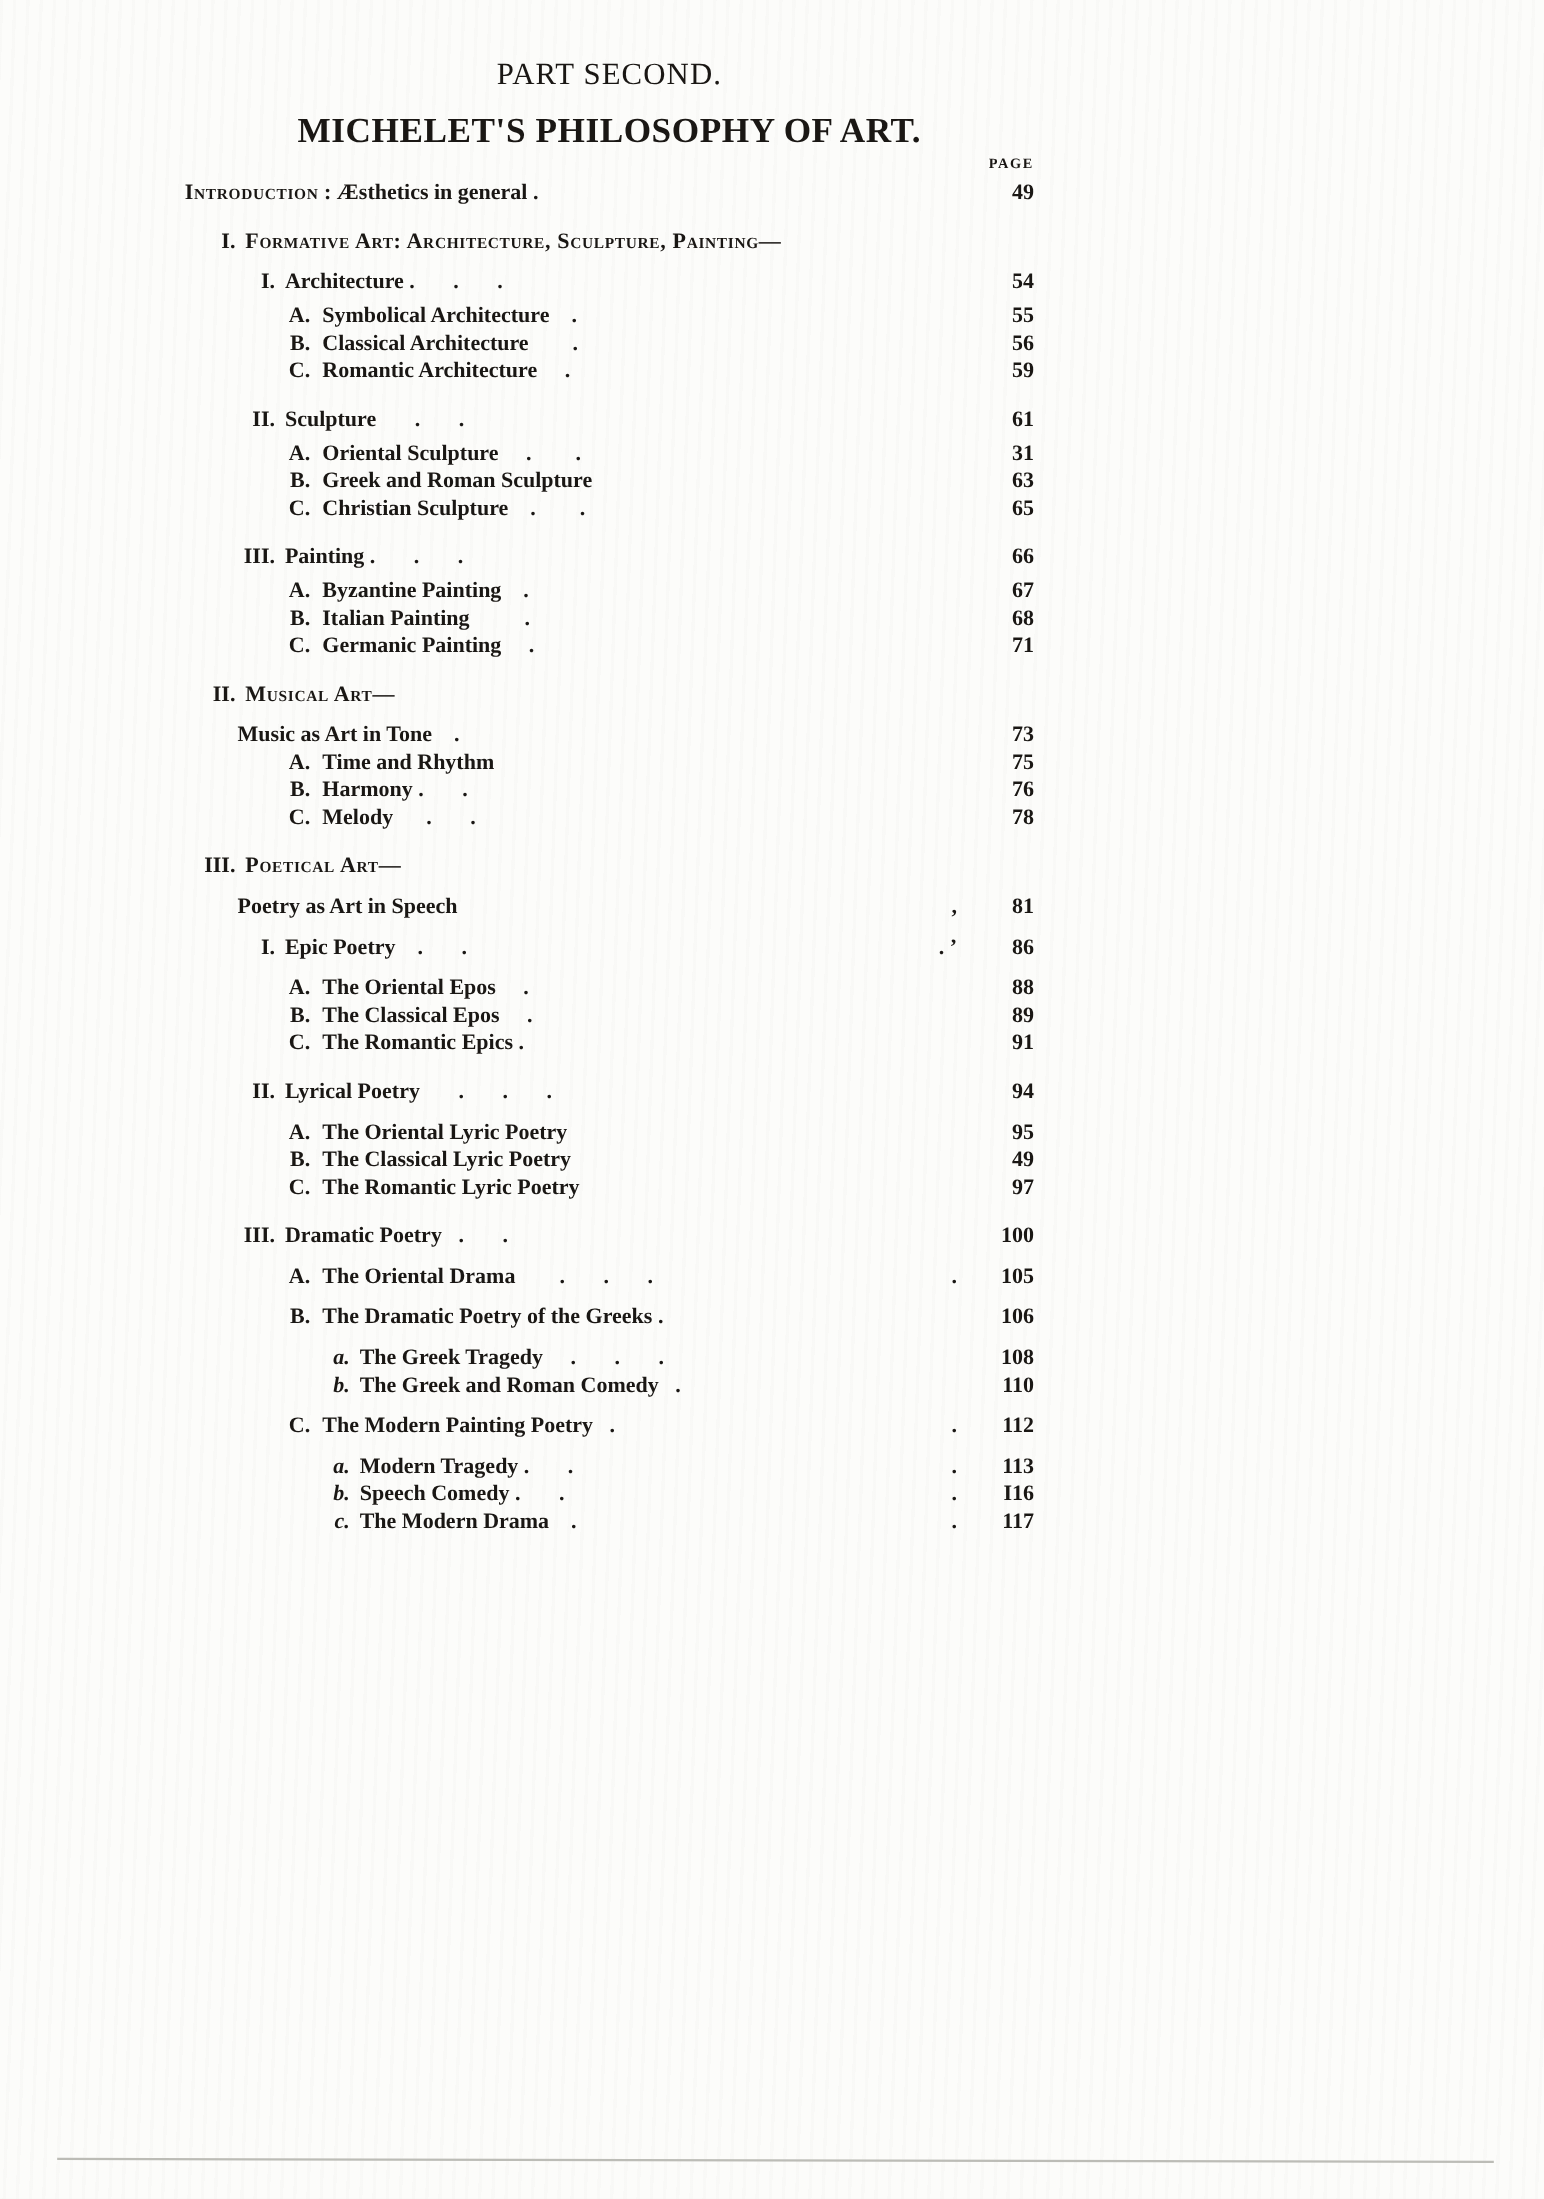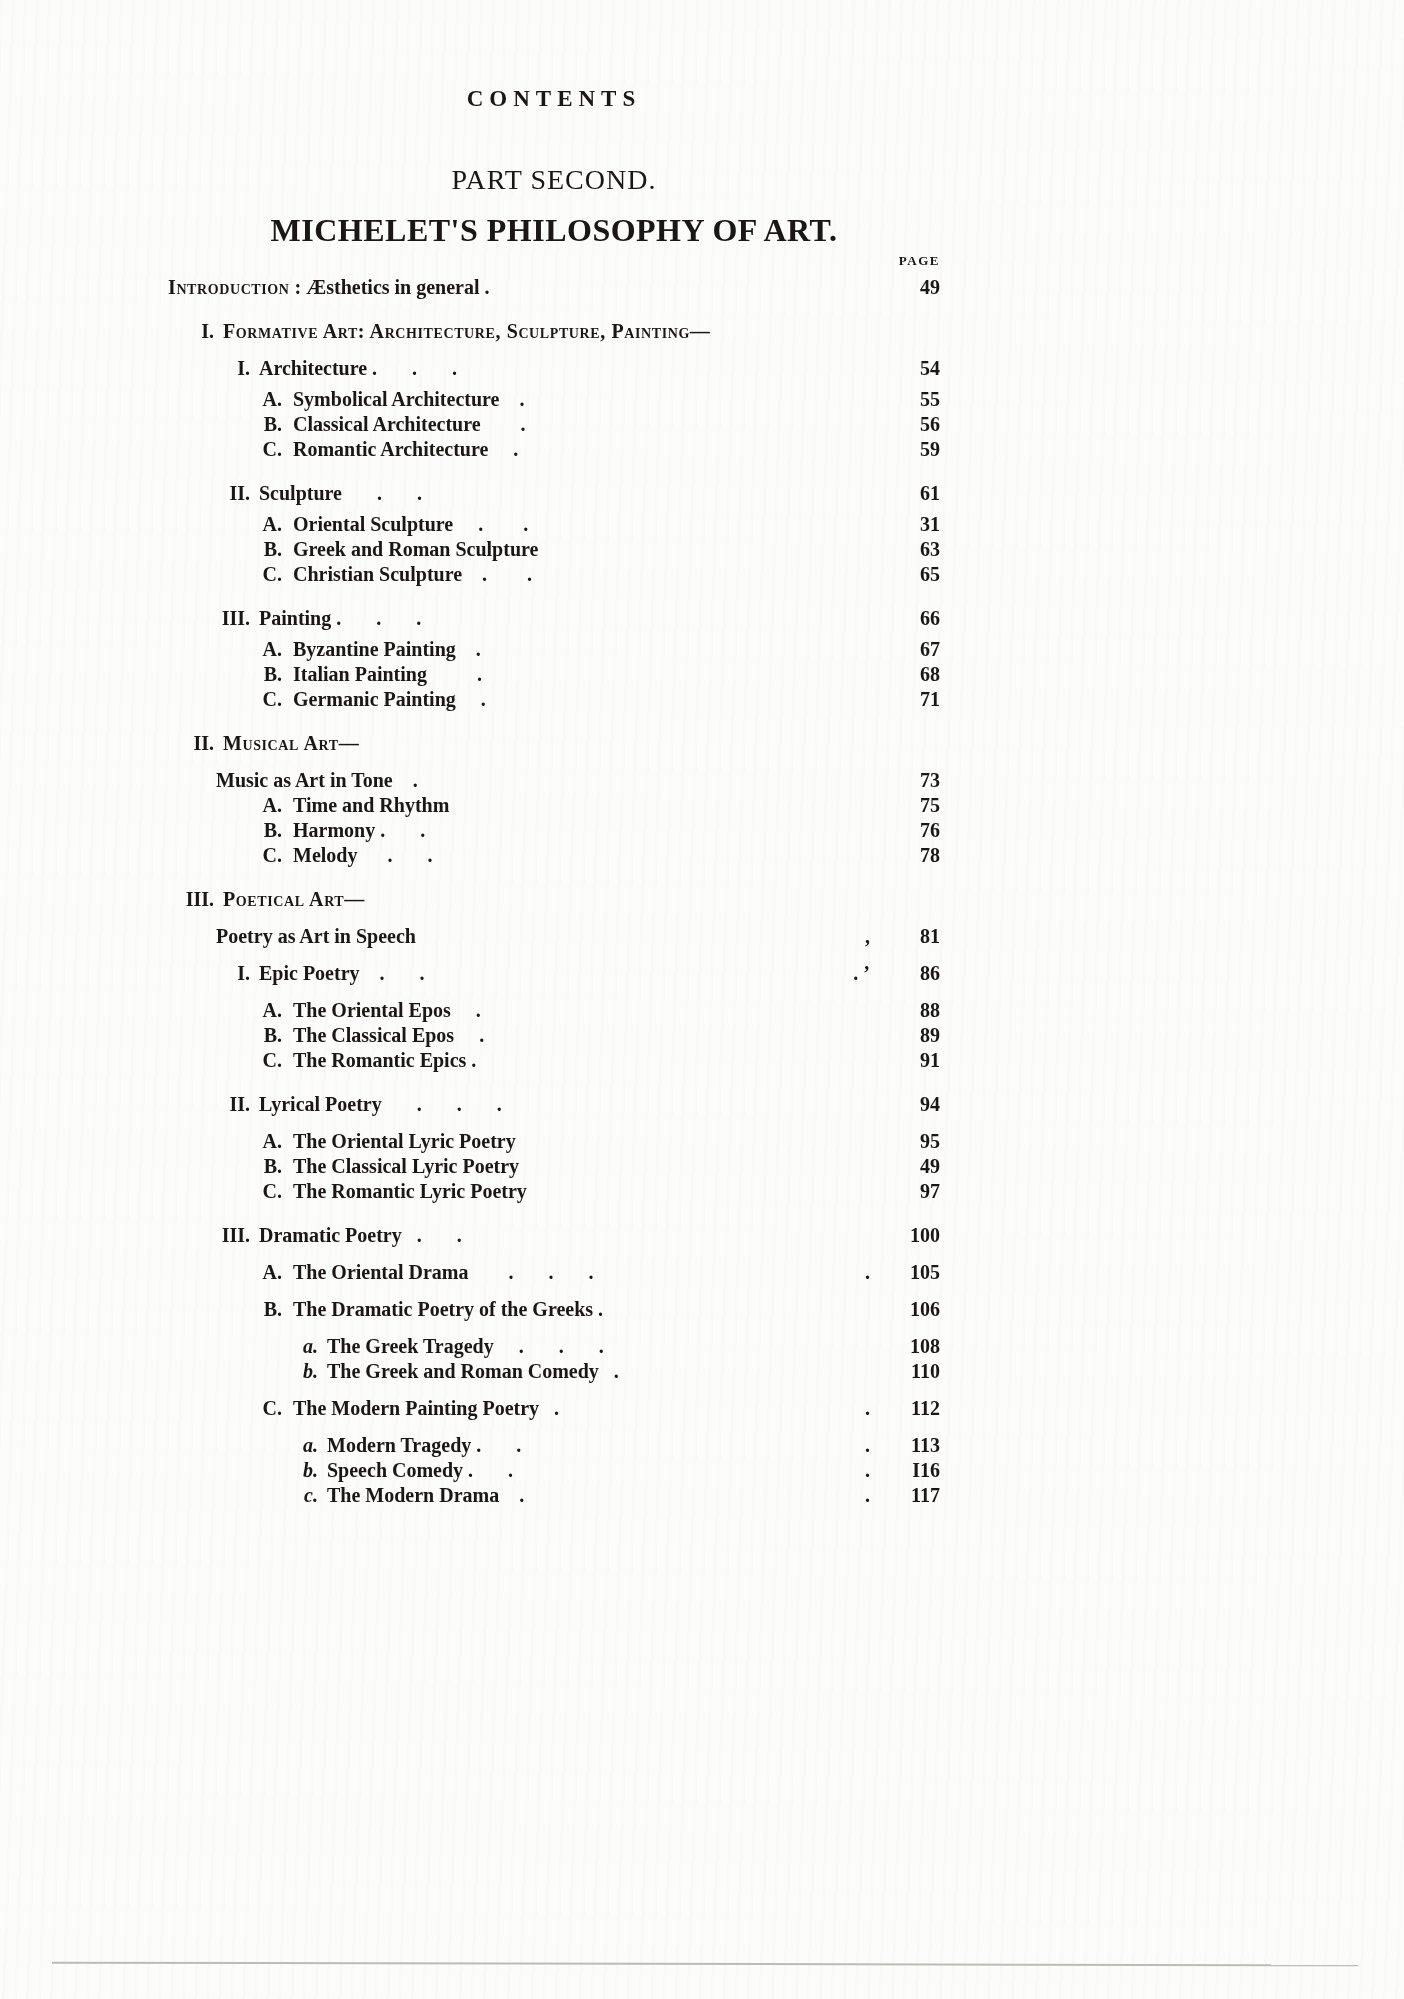--- a/index.html
+++ b/index.html
@@ -37,21 +37,20 @@
   .g-md{margin-top:12px;}
   .g-sm{margin-top:6px;}
   .scan-line{position:absolute;left:52px;right:46px;bottom:34px;height:2px;background:#bcbcb6;transform:rotate(0.12deg);}
 </style>
 </head>
 <body>
 
 <div class="page">
   <div class="texture"></div>
   <div class="content">
-    <div class="h-contents">CONTENTS</div>
     <div class="h-part">PART SECOND.</div>
     <div class="h-title">MICHELET'S PHILOSOPHY OF ART.</div>
     <div class="page-col">PAGE</div>
     <div class="rows">
         <div class="row ind0">
           <span class="sc">Introduction</span>
           <span class="txt"> : Æsthetics in general .</span>
           <span class="fill"></span>
           <span class="pg">49</span>
         </div>

